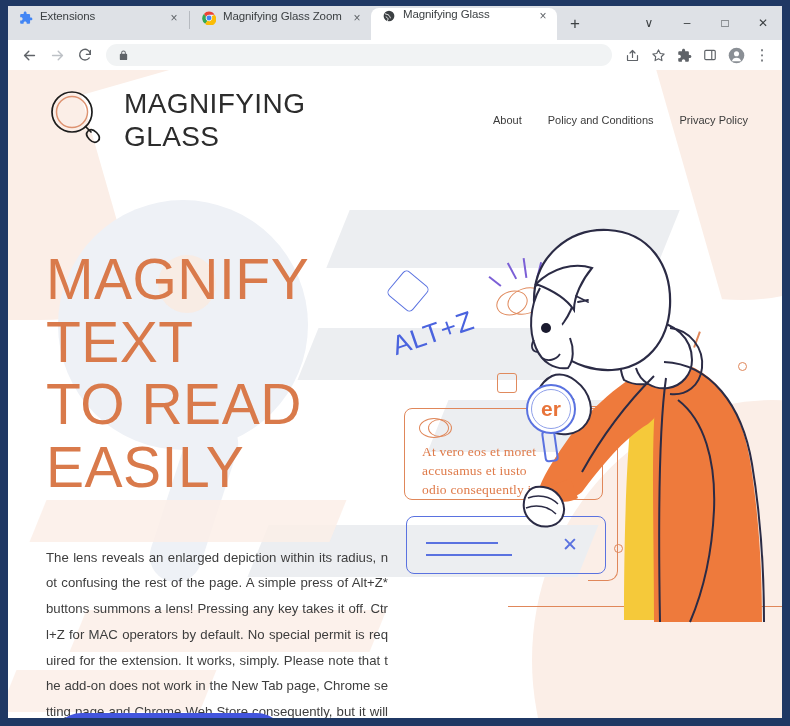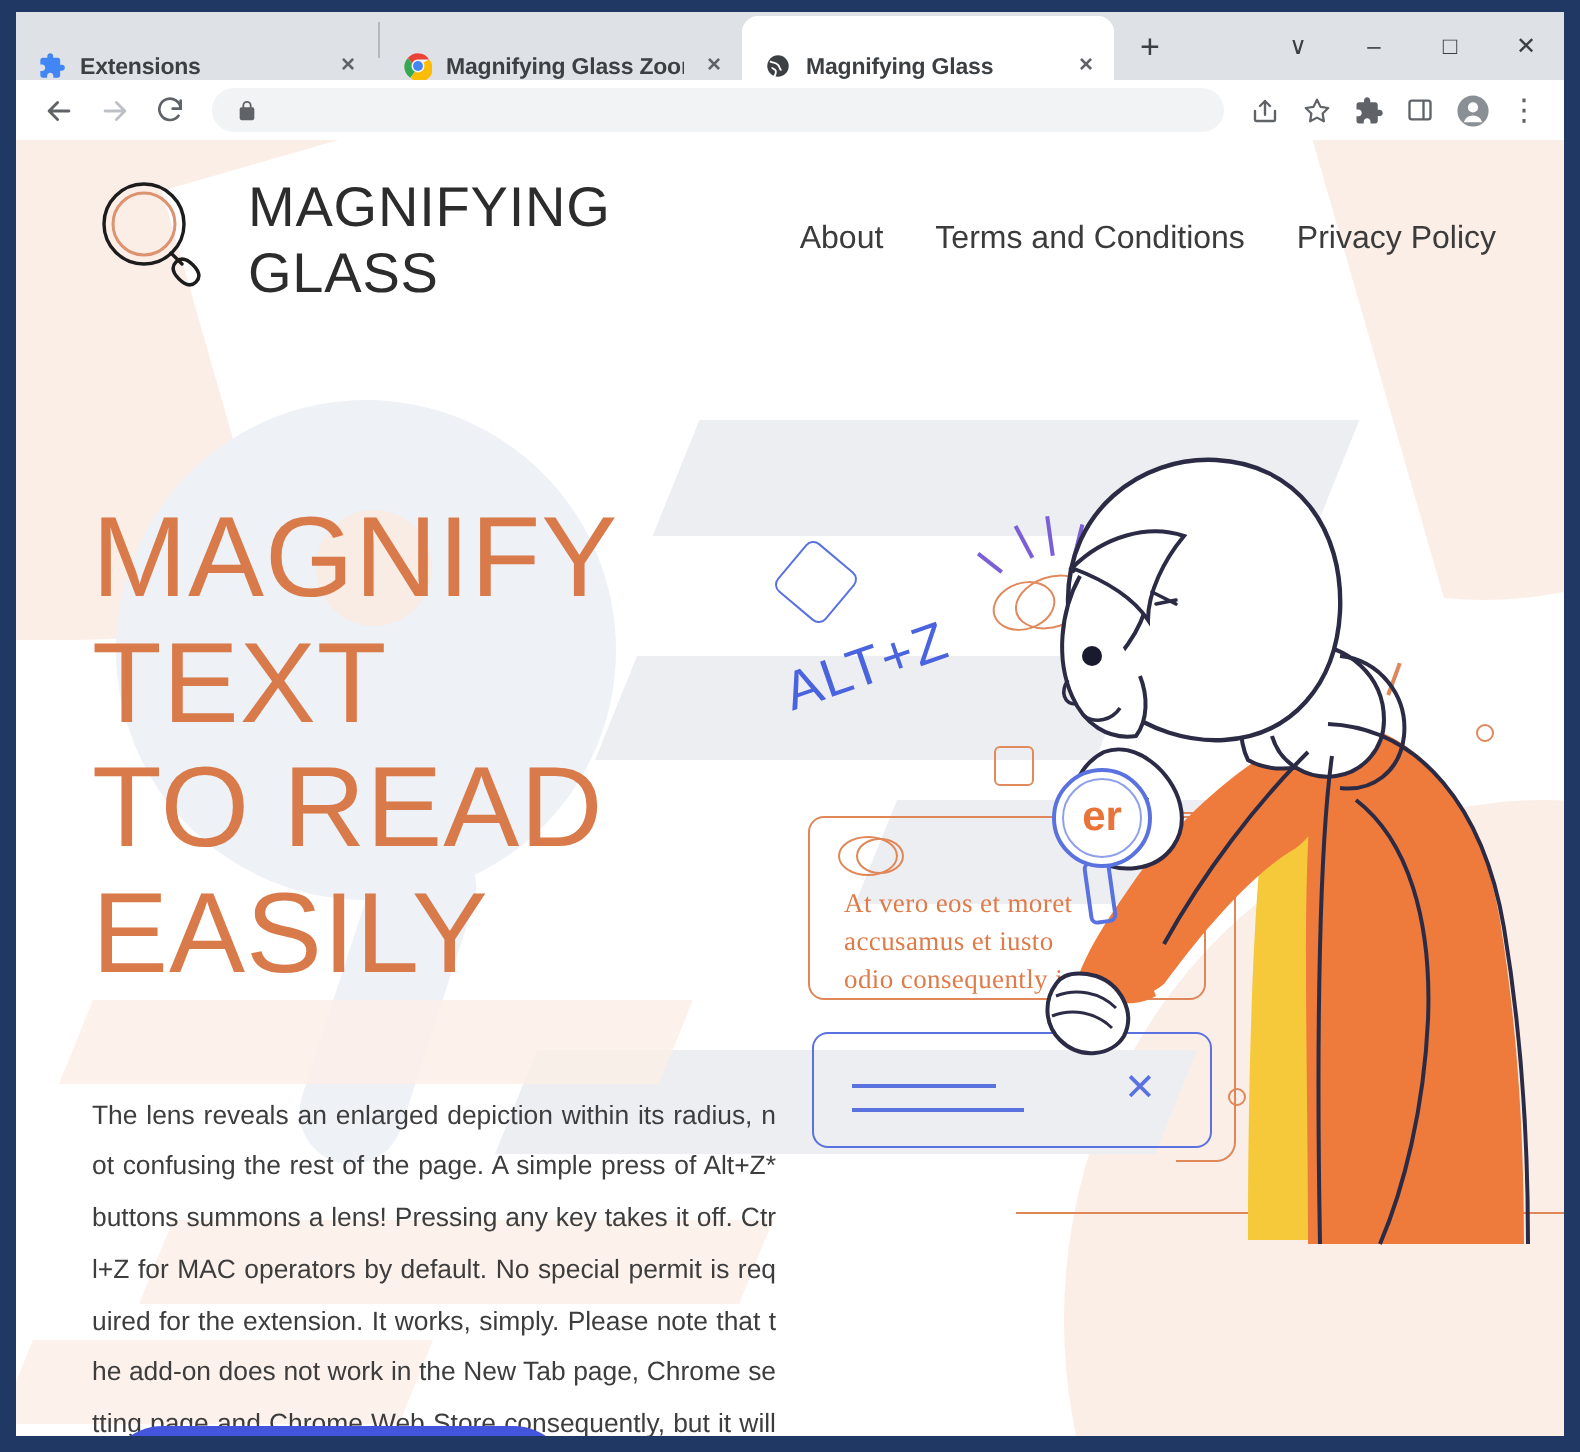--- a/index.html
+++ b/index.html
@@ -21,28 +21,27 @@
   
   #tabstrip {
     position: absolute; left: 8px; top: 6px;
     width: 774px; height: 34px;
     background: #dee1e6;
     display: flex; align-items: flex-end;
   }
   .tab {
     position: relative;
     height: 30px;
-    display: flex; align-items: flex-end;
+    display: flex; align-items: flex-start;
     padding: 0 6px 0 10px;
     gap: 7px;
     font-size: 11px;
     color: #3c4043;
     min-width: 0;
     cursor: default;
-    font-weight: bold;
   }
   .tab.inactive { width: 180px; }
   .tab.active {
     width: 186px;
     background: #ffffff;
     border-radius: 8px 8px 0 0;
     height: 32px;
   }
   .tab-favicon {
     width: 15px; height: 15px; flex: 0 0 15px;
@@ -179,21 +178,21 @@
   }
   #brand { display: flex; align-items: center; gap: 16px; }
   #brand-logo { width: 62px; height: 66px; flex: 0 0 62px; }
   #brand-name {
     font-size: 28px; color: #2c2c2c; line-height: 1.18;
     letter-spacing: .4px; white-space: pre-line;
   }
   #nav {
     margin-left: auto;
     display: flex; align-items: center; gap: 26px;
-    font-size: 16px; color: #3b3b3b;
+    font-size: 11px; color: #3b3b3b;
   }
   #nav a { color: inherit; text-decoration: none; white-space: nowrap; }
 
   
   #hero-left {
     position: absolute; left: 38px; top: 178px; width: 360px;
   }
   #hero-title {
     font-size: 57px; line-height: 1.1;
     color: #d97a4b; letter-spacing: .5px;
@@ -478,21 +477,21 @@
             <path d="M39.5 39.5l5.5 5.5" stroke="#1c1c1c" stroke-width="1.7" stroke-linecap="round"></path>
             <path d="M42 44c3-3 6-1 8.5 1.5s4.5 5.5 1.5 8.5-6 1-8.5-1.5-4.5-5.5-1.5-8.5z" stroke="#1c1c1c" stroke-width="1.7"></path>
           </svg>
         </span>
         <span id="brand-name">MAGNIFYING
 GLASS</span>
       </div>
 
       <nav id="nav">
         <a href="#">About</a>
-        <a href="#">Terms and Conditions</a>
+        <a href="#">Policy and Conditions</a>
         <a href="#">Privacy Policy</a>
       </nav>
     </div>
 
     <div id="hero-left">
       <h1 id="hero-title">MAGNIFY TEXT
 TO READ
 EASILY</h1>
       <p id="hero-para">The lens reveals an enlarged depiction within its radius, not confusing the rest of the page. A simple press of Alt+Z* buttons summons a lens! Pressing any key takes it off. Ctrl+Z for MAC operators by default. No special permit is required for the extension. It works, simply. Please note that the add-on does not work in the New Tab page, Chrome setting page and Chrome Web Store consequently, but it will work on any other internet pages.</p>
     </div>

